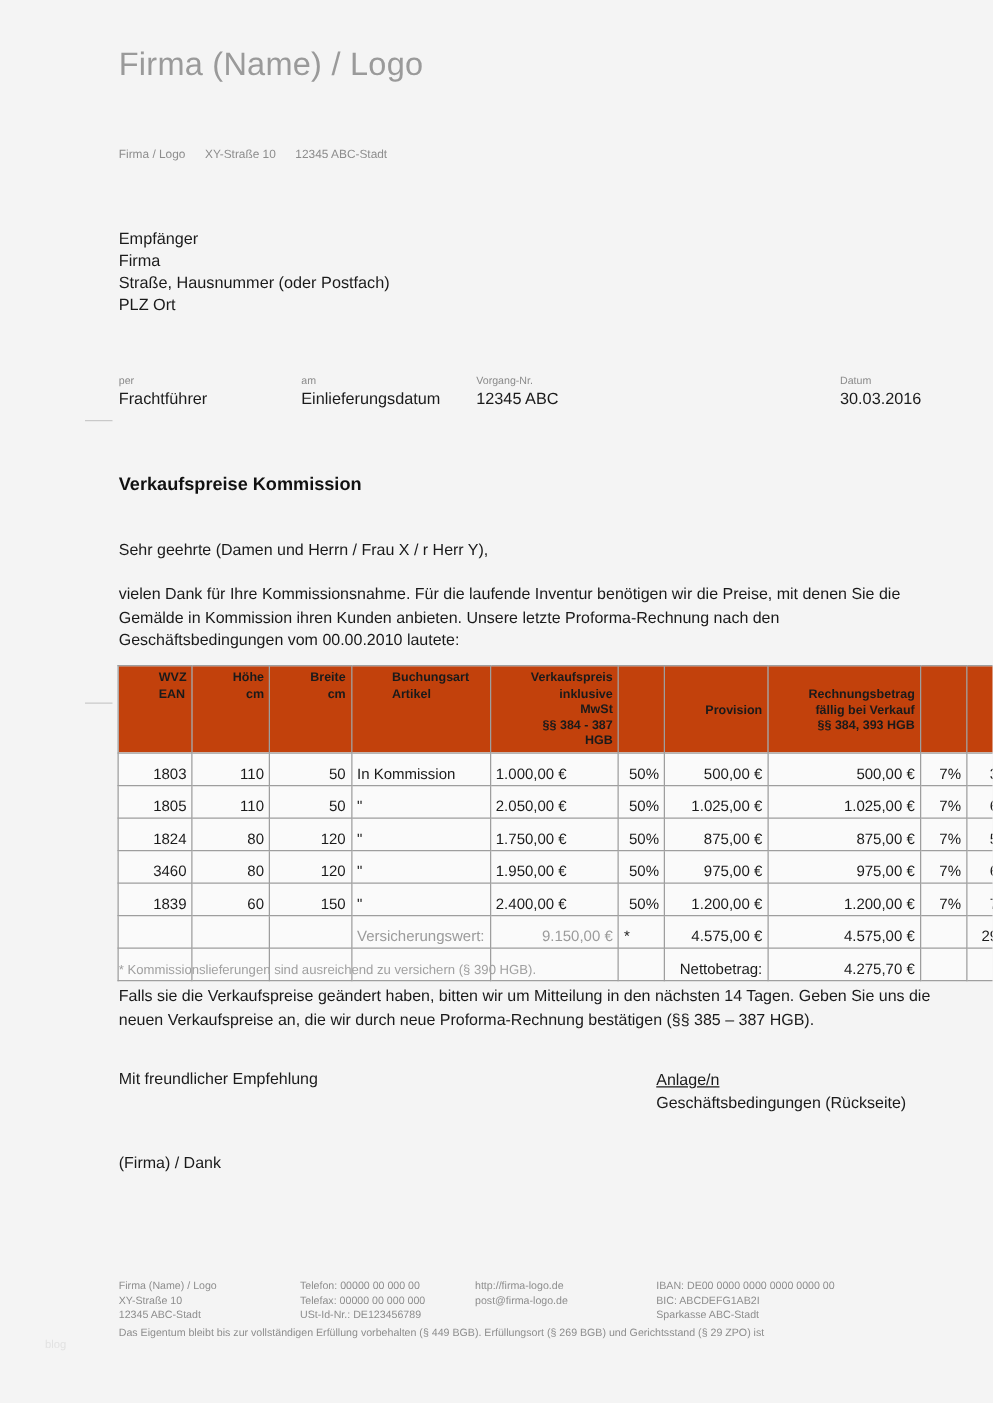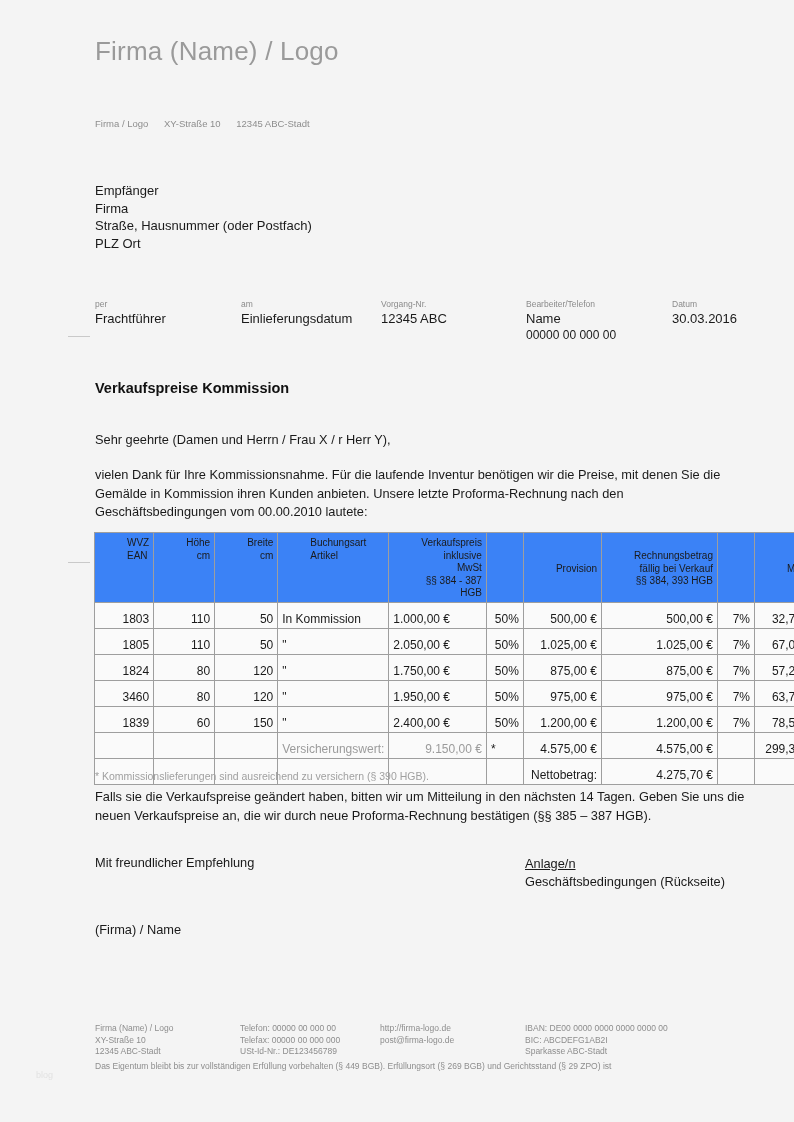--- a/index.html
+++ b/index.html
@@ -142,22 +142,22 @@
   }
   table.price th,
   table.price td {
     border: 1px solid #9e9e9e;
     padding: 2px 4px;
     vertical-align: bottom;
     line-height: 14px;
     background: #fafafa;
   }
   table.price thead th {
-    background: #3b82f6;
-    font-weight: normal;
+    background: #c2410c;
+    font-weight: bold;
     font-size: 10px;
     line-height: 12.5px;
     height: 52px;
     vertical-align: top;
     padding-top: 4px;
     padding-left: 32px;
   }
   .th-l { text-align: left; }
   .th-r { text-align: right; }
 
@@ -311,25 +311,20 @@
       <span class="mlabel">per</span>
       <span class="mvalue">Frachtführer</span>
     </div>
     <div class="mcol m-am">
       <span class="mlabel">am</span>
       <span class="mvalue">Einlieferungsdatum</span>
     </div>
     <div class="mcol m-vorgang">
       <span class="mlabel">Vorgang-Nr.</span>
       <span class="mvalue">12345 ABC</span>
-    </div>
-    <div class="mcol m-bearb">
-      <span class="mlabel">Bearbeiter/Telefon</span>
-      <span class="mvalue">Name</span>
-      <span class="mvalue2">00000 00 000 00</span>
     </div>
     <div class="mcol m-datum">
       <span class="mlabel">Datum</span>
       <span class="mvalue">30.03.2016</span>
     </div>
   </div>
 
   <div class="subject">Verkaufspreise Kommission</div>
 
   <div class="salutation">Sehr geehrte (Damen und Herrn / Frau X / r Herr Y),</div>
@@ -480,21 +475,21 @@
   </div>
 
   <div class="footnote">* Kommissionslieferungen sind ausreichend zu versichern (§ 390 HGB).</div>
 
   <div class="para2">Falls sie die Verkaufspreise geändert haben, bitten wir um Mitteilung in den nächsten 14 Tagen. Geben Sie uns die neuen Verkaufspreise an, die wir durch neue Proforma-Rechnung bestätigen (§§ 385 – 387 HGB).</div>
   <div class="closing">Mit freundlicher Empfehlung</div>
   <div class="attach">
     <span class="att-title">Anlage/n</span>
     <span class="att-item">Geschäftsbedingungen (Rückseite)</span>
   </div>
-  <div class="signature">(Firma) / Name</div>
+  <div class="signature">(Firma) / Dank</div>
 
   <div class="footer">
     <div class="fcols">
       <div class="fcol fc1">
         <span>Firma (Name) / Logo</span>
         <span>XY-Straße 10</span>
         <span>12345 ABC-Stadt</span>
       </div>
       <div class="fcol fc2">
         <span>Telefon: 00000 00 000 00</span>

